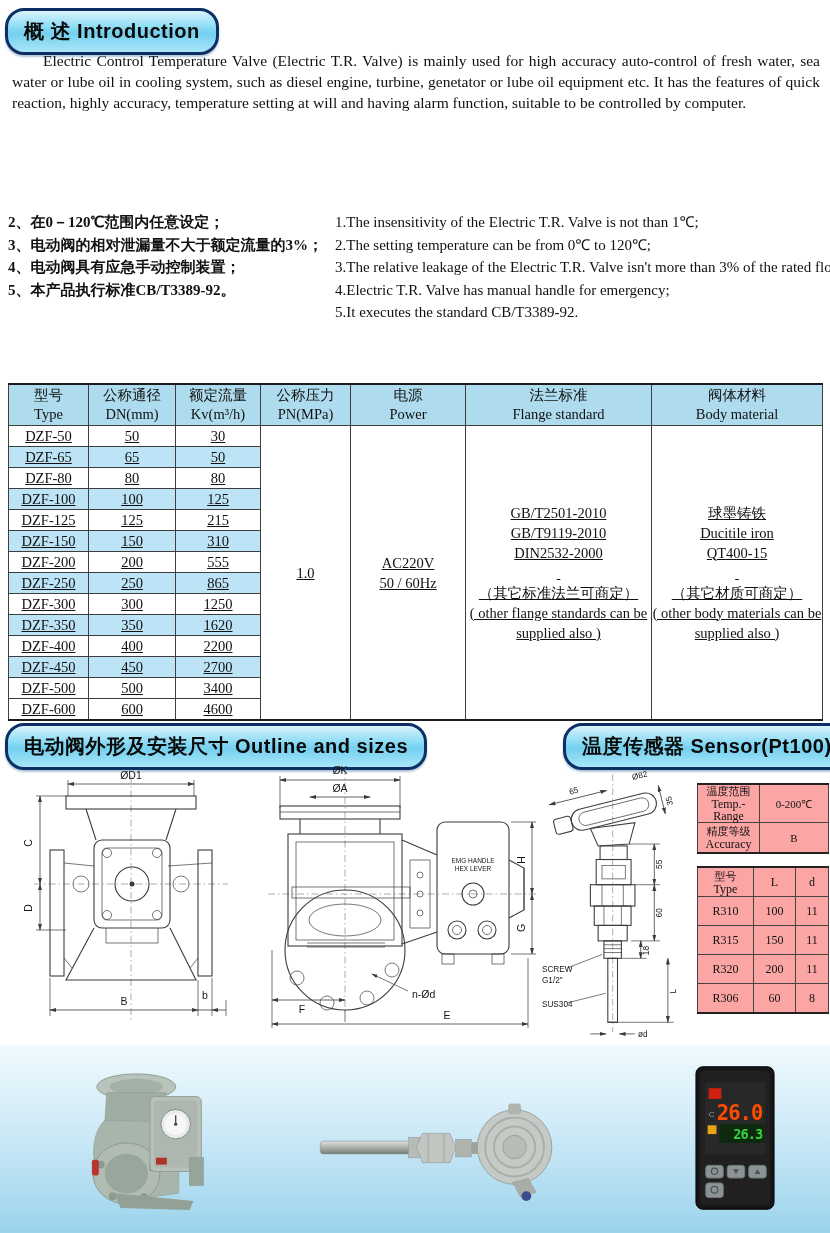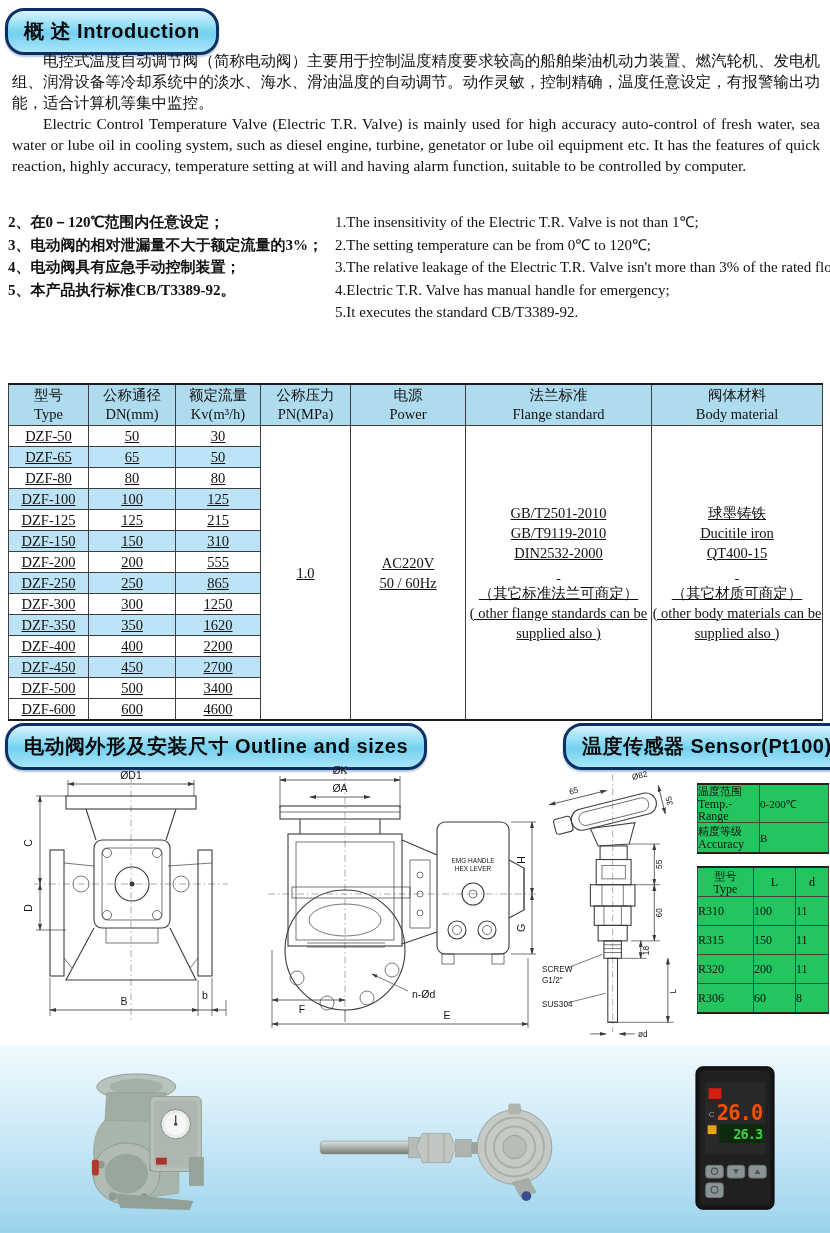--- a/index.html
+++ b/index.html
@@ -21,22 +21,22 @@
   .tech-list div{white-space:nowrap;}
   
   .basic-table{position:absolute;left:8px;top:383px;width:814px;border-collapse:collapse;table-layout:fixed;
     font-size:14.5px;text-align:center;border-top:2.5px solid #1b1b1b;border-bottom:2.5px solid #1b1b1b;}
   .basic-table th,.basic-table td{border:1px solid #3e3e3e;padding:0;}
   .basic-table thead th{background:#aedcee;height:40px;font-weight:normal;line-height:19px;}
   .basic-table tbody td{height:20px;line-height:20px;background:#ffffff;text-decoration:underline;}
   .basic-table tbody tr.shaded td{background:#bce4f6;}
   .basic-table tbody td.merged{background:#ffffff !important;vertical-align:middle;line-height:20px;}
   
-  .mini-table{position:absolute;border-collapse:collapse;table-layout:fixed;
-    border-top:2px solid #222;border-bottom:2px solid #222;background:#22c55e;}
+  .mini-table{position:absolute;border-collapse:collapse;table-layout:fixed;text-align:center;
+    border-top:2px solid #222;border-bottom:2px solid #222;background:#fca5a5;}
   .mini-table th,.mini-table td{border:1px solid #444;padding:0;font-weight:normal;}
   .spec-table{left:697px;top:783px;width:131px;font-size:11px;}
   .spec-table td,.spec-table th{height:29px;}
   .size-table{left:697px;top:866px;width:131px;font-size:12px;}
   .size-table td,.size-table th{height:28px;}
   .cell-cn{display:block;font-size:11px;line-height:13px;}
   .cell-en{display:block;font-size:12px;line-height:12px;}
   
   .drw{position:absolute;}
   .ln{fill:none;stroke:#3c3c3c;stroke-width:1.1;}
@@ -55,21 +55,20 @@
 </head>
 <body>
 
 <div id="page">
 
   <div class="title-bar" style="left:5px;top:8px;">
     <span>概 述 Introduction</span>
   </div>
 
   <div class="intro-text">
-    <p>电控式温度自动调节阀（简称电动阀）主要用于控制温度精度要求较高的船舶柴油机动力装置、燃汽轮机、发电机组、润滑设备等冷却系统中的淡水、海水、滑油温度的自动调节。动作灵敏，控制精确，温度任意设定，有报警输出功能，适合计算机等集中监控。</p>
     <p>Electric Control Temperature Valve (Electric T.R. Valve) is mainly used for high accuracy auto-control  of fresh water, sea water or lube oil in cooling system, such as diesel engine, turbine, genetator or lube oil equipment etc. It has the features of quick reaction, highly accuracy, temperature setting at will and having alarm function, suitable to be controlled by computer.</p>
   </div>
 
 
   <div class="tech-list cn">
       <div>2、在0－120℃范围内任意设定；</div>
       <div>3、电动阀的相对泄漏量不大于额定流量的3%；</div>
       <div>4、电动阀具有应急手动控制装置；</div>
       <div>5、本产品执行标准CB/T3389-92。</div>
     </div>

